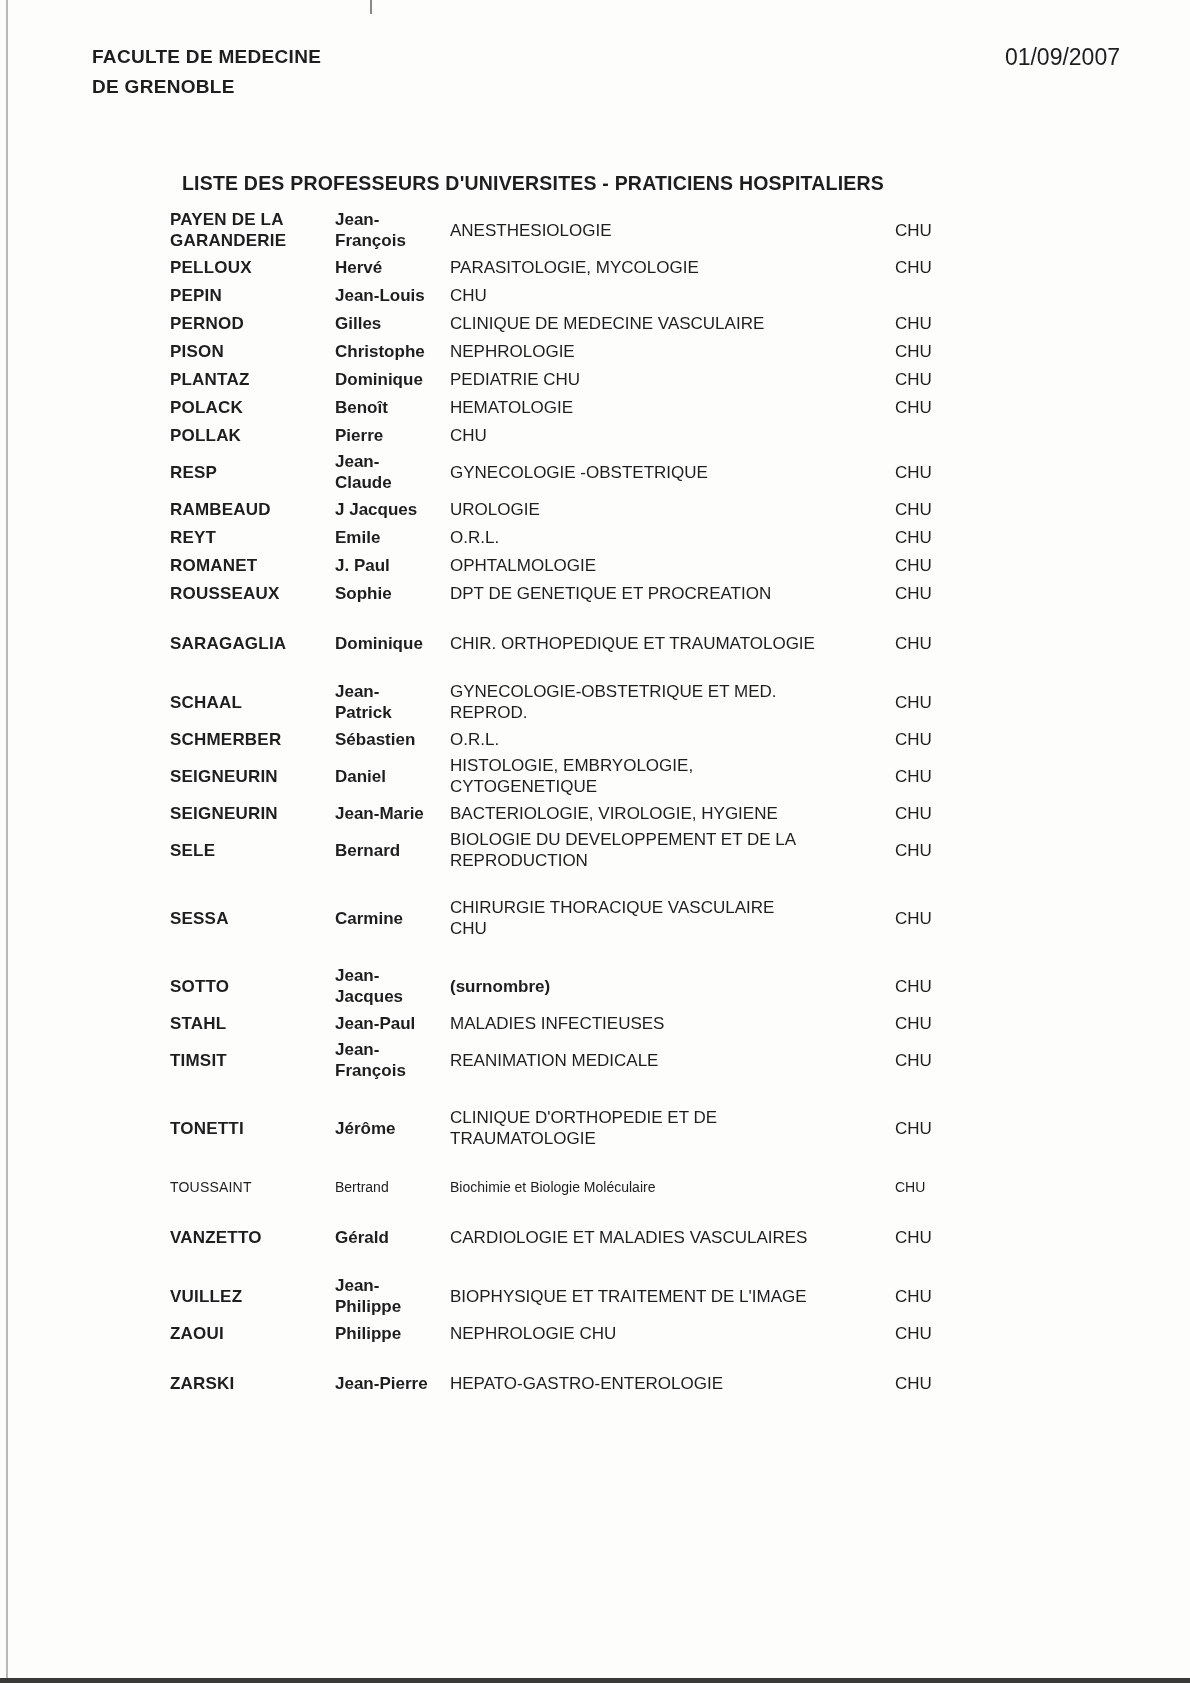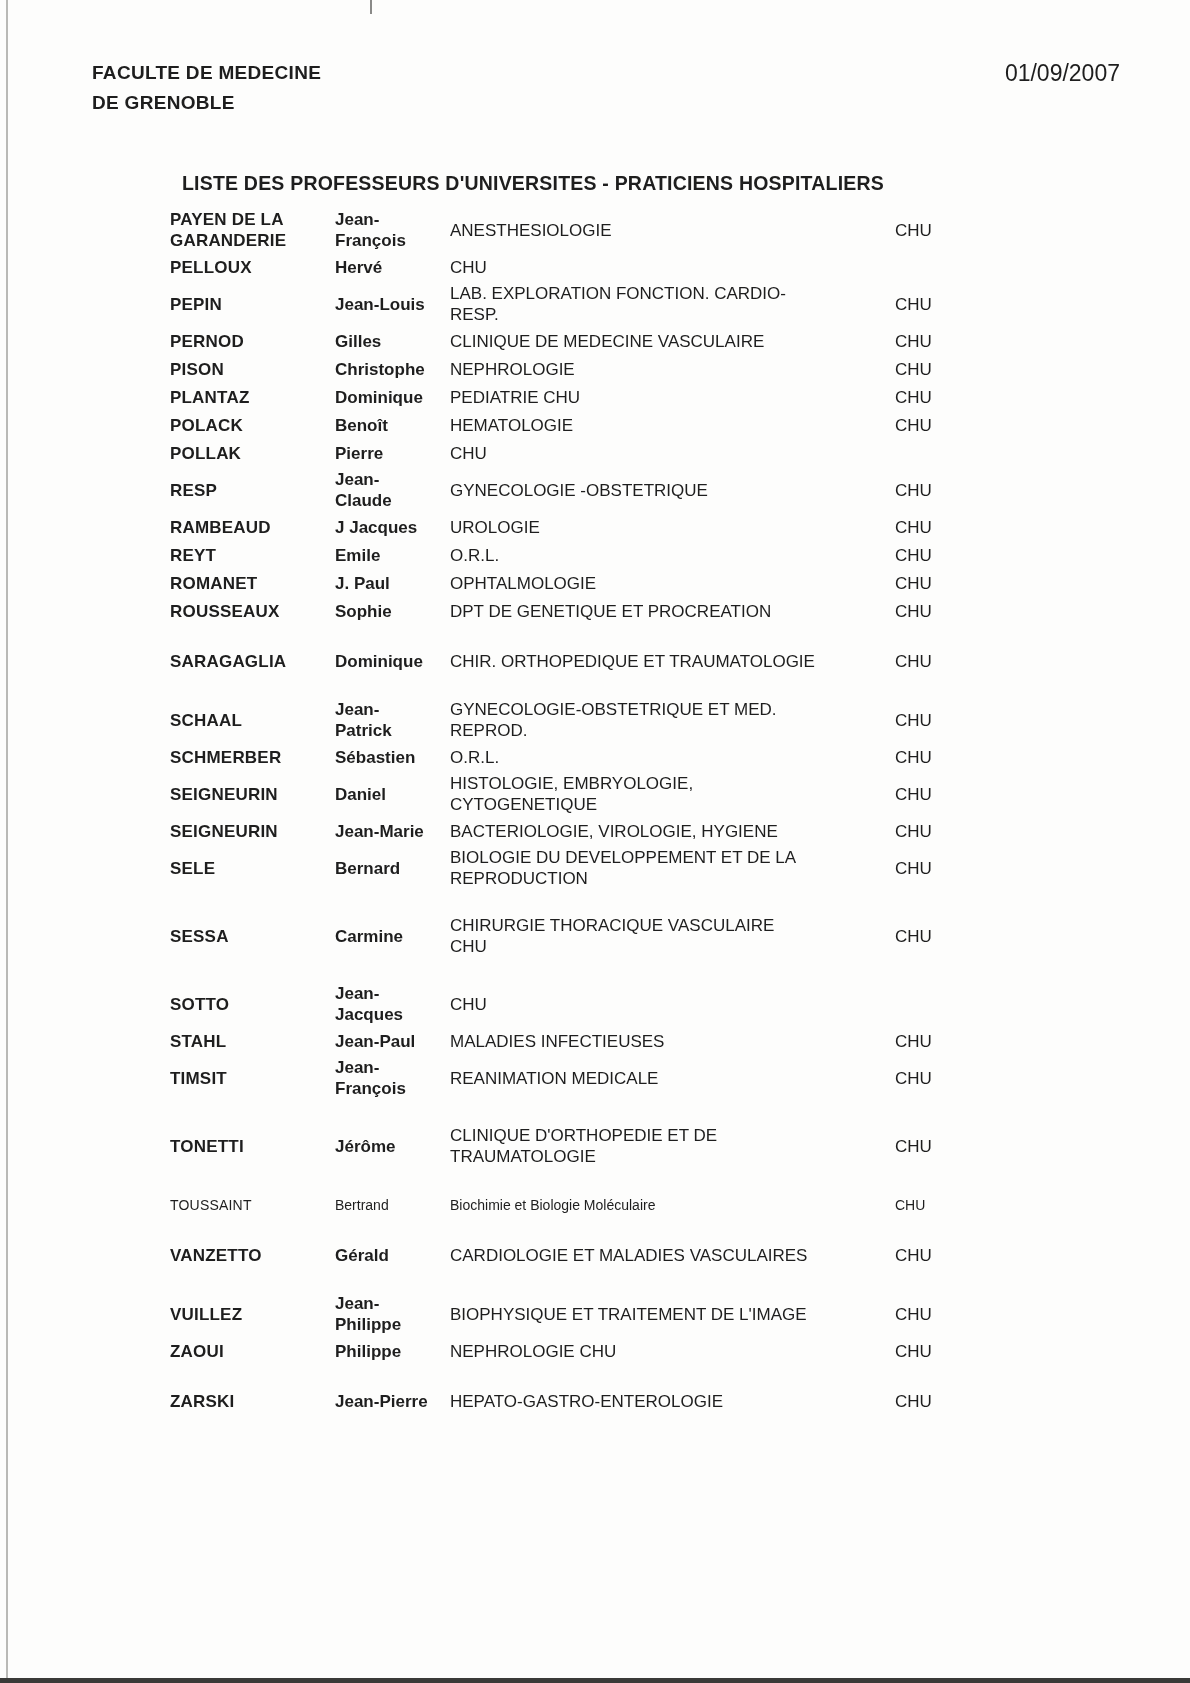--- a/index.html
+++ b/index.html
@@ -32,21 +32,21 @@
   }
   .edge-top {
     position: absolute;
     left: 370px; top: 0;
     width: 2px; height: 14px;
     background: #8a8a88;
   }
 
   .header {
     position: absolute;
-    top: 58px; left: 92px; right: 70px;
+    top: 42px; left: 92px; right: 70px;
     display: flex;
     justify-content: space-between;
     align-items: flex-start;
   }
   .institution {
     font-size: 19px;
     font-weight: bold;
     line-height: 30px;
     letter-spacing: 0.3px;
   }
@@ -114,27 +114,26 @@
         <div class="cell last">PAYEN DE LA
 GARANDERIE</div>
         <div class="cell first">Jean-
 François</div>
         <div class="cell specialty">ANESTHESIOLOGIE</div>
         <div class="cell site">CHU</div>
       </div>
       <div class="row">
         <div class="cell last">PELLOUX</div>
         <div class="cell first">Hervé</div>
+        <div class="cell specialty">PARASITOLOGIE, MYCOLOGIE</div>
         <div class="cell site">CHU</div>
       </div>
       <div class="row">
         <div class="cell last">PEPIN</div>
         <div class="cell first">Jean-Louis</div>
-        <div class="cell specialty">LAB. EXPLORATION FONCTION. CARDIO-
-RESP.</div>
         <div class="cell site">CHU</div>
       </div>
       <div class="row">
         <div class="cell last">PERNOD</div>
         <div class="cell first">Gilles</div>
         <div class="cell specialty">CLINIQUE DE MEDECINE VASCULAIRE</div>
         <div class="cell site">CHU</div>
       </div>
       <div class="row">
         <div class="cell last">PISON</div>
@@ -234,20 +233,21 @@
         <div class="cell last">SESSA</div>
         <div class="cell first">Carmine</div>
         <div class="cell specialty">CHIRURGIE  THORACIQUE VASCULAIRE
 CHU</div>
         <div class="cell site">CHU</div>
       </div>
       <div class="row gap boldspec">
         <div class="cell last">SOTTO</div>
         <div class="cell first">Jean-
 Jacques</div>
+        <div class="cell specialty">(surnombre)</div>
         <div class="cell site">CHU</div>
       </div>
       <div class="row">
         <div class="cell last">STAHL</div>
         <div class="cell first">Jean-Paul</div>
         <div class="cell specialty">MALADIES INFECTIEUSES</div>
         <div class="cell site">CHU</div>
       </div>
       <div class="row">
         <div class="cell last">TIMSIT</div>

